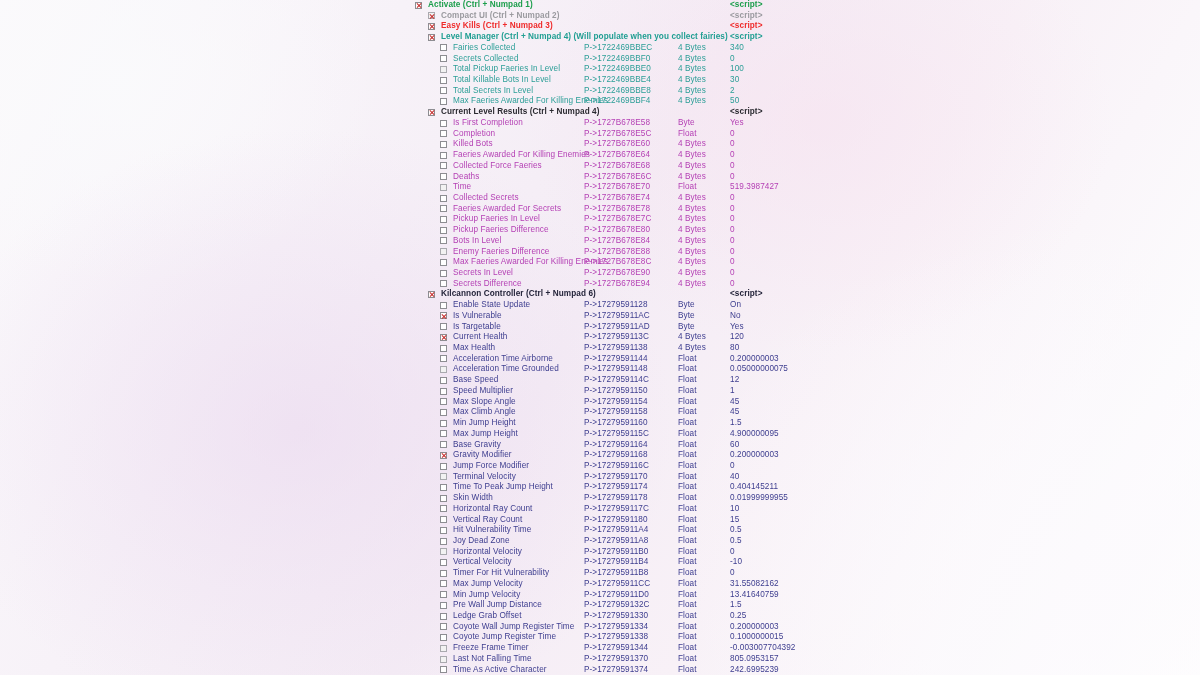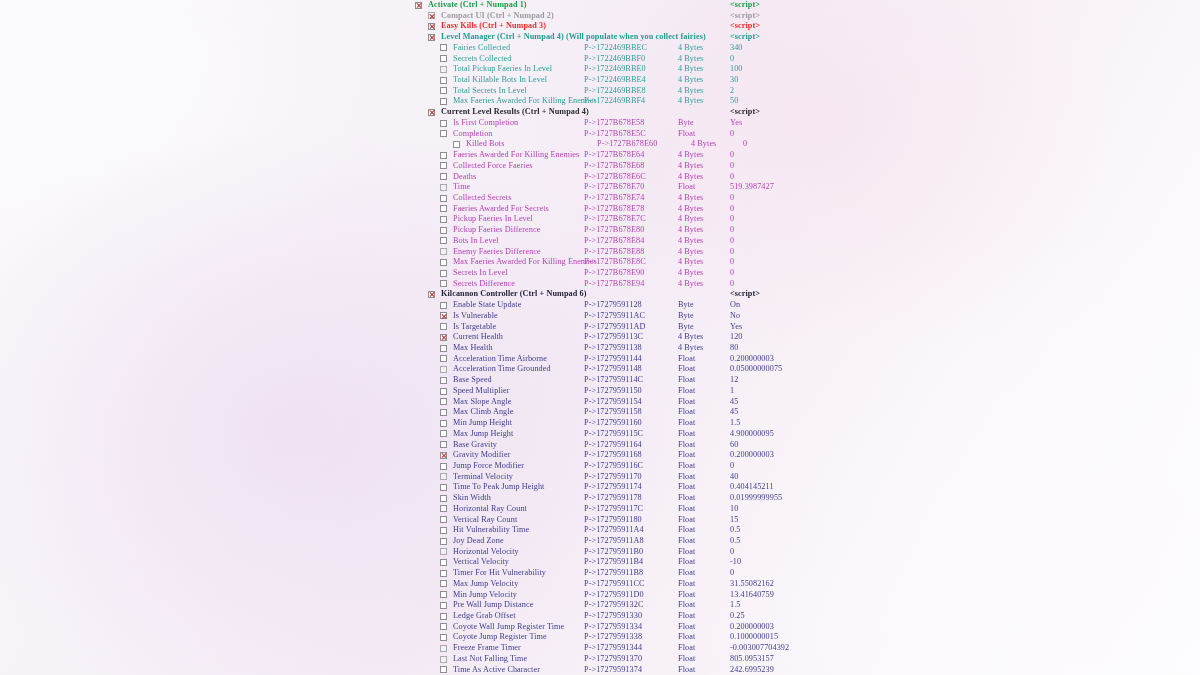--- a/index.html
+++ b/index.html
@@ -28,21 +28,20 @@
       linear-gradient(118deg, #fbfafc 0%, #f7f2f8 26%, #f4ecf5 48%, #f8f1f7 66%, #fcfbfd 88%, #ffffff 100%);
   }
 
   
   #tree {
     position: absolute;
     left: 412px;
     top: 0px;
     width: 788px;
     height: 492px;
-    font-family: Liberation Serif, serif;
   }
 
   .row {
     position: relative;
     height: 10.72px;
     line-height: 10.72px;
     white-space: nowrap;
     font-size: 8.2px;
     letter-spacing: 0.01em;
   }
@@ -214,21 +213,21 @@
         <span class="type">Byte</span>
         <span class="value">Yes</span>
       </div>
       <div class="row d2 c-magenta" style="top: 128.64px; position: absolute; left: 0px; right: 0px;">
         <span class="cb"></span>
         <span class="desc">Completion</span>
         <span class="addr">P-&gt;1727B678E5C</span>
         <span class="type">Float</span>
         <span class="value">0</span>
       </div>
-      <div class="row d2 c-magenta" style="top: 139.36px; position: absolute; left: 13px; right: 0px;">
+      <div class="row d2 c-magenta" style="top: 139.36px; position: absolute; left: 0px; right: 0px;">
         <span class="cb"></span>
         <span class="desc">Killed Bots</span>
         <span class="addr">P-&gt;1727B678E60</span>
         <span class="type">4 Bytes</span>
         <span class="value">0</span>
       </div>
       <div class="row d2 c-magenta" style="top: 150.08px; position: absolute; left: 0px; right: 0px;">
         <span class="cb"></span>
         <span class="desc">Faeries Awarded For Killing Enemies</span>
         <span class="addr">P-&gt;1727B678E64</span>

